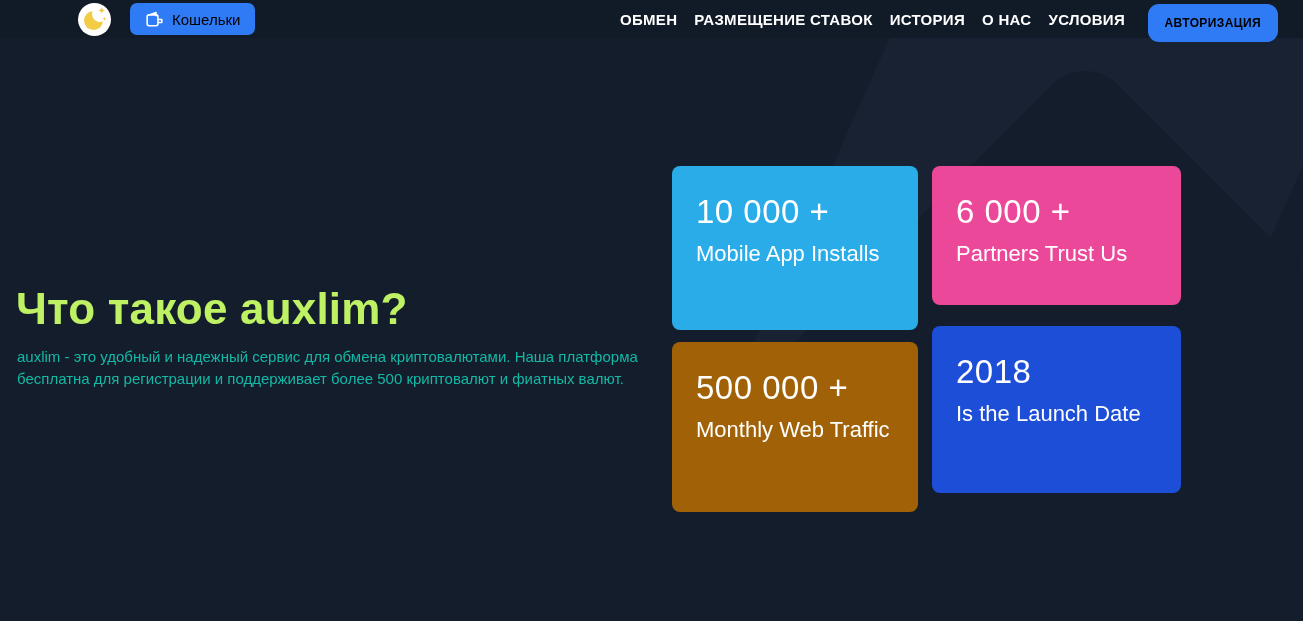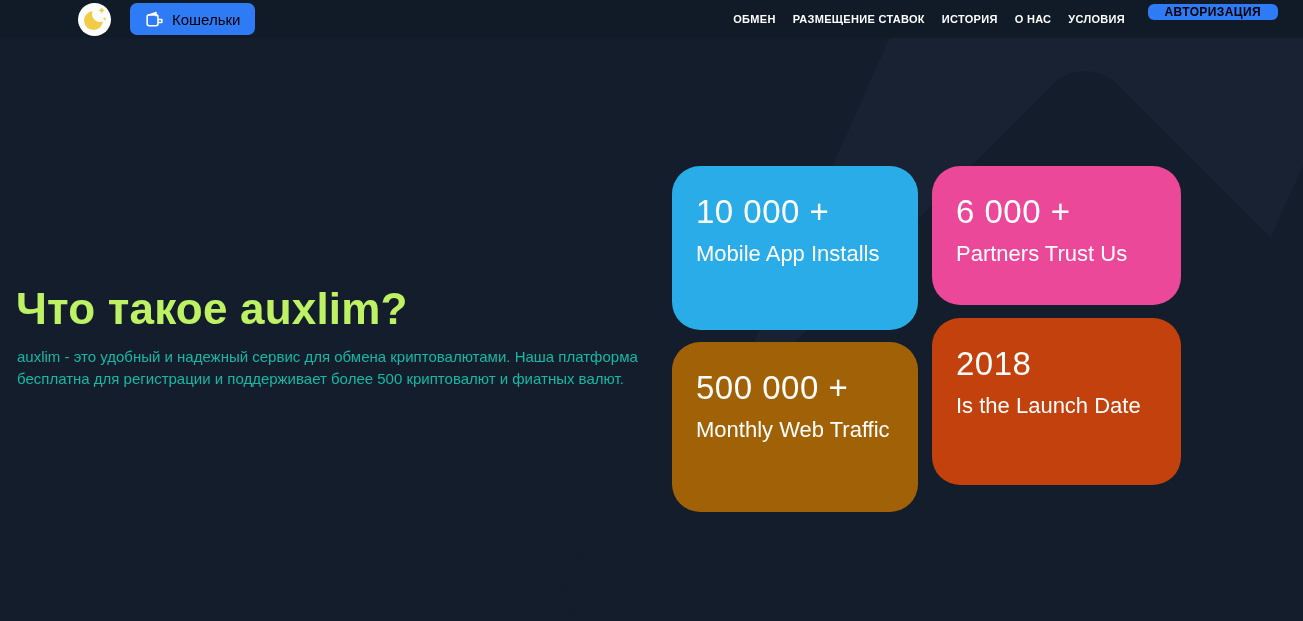--- a/index.html
+++ b/index.html
@@ -36,32 +36,32 @@
   .star.s1{right:5px;top:3px;font-size:10px;}
   .star.s2{right:4px;top:13px;font-size:6px;}
   .btn{display:inline-flex;align-items:center;justify-content:center;
     background:#2f7bf6;color:#000000;border:none;cursor:pointer;
     font-family:"Liberation Sans", sans-serif;}
   .wallets-btn{position:absolute;left:130px;top:3px;height:32px;
     padding:0 15px;border-radius:7px;font-size:15px;gap:8px;}
   .wallet-ic{display:inline-flex;align-items:center;}
   .nav{position:absolute;right:178px;top:0;height:38px;
     display:flex;align-items:center;gap:17px;}
-  .nav-link{color:#ffffff;font-size:11px;font-weight:700;letter-spacing:0.3px;
+  .nav-link{color:#ffffff;font-size:15px;font-weight:700;letter-spacing:0.3px;
     text-decoration:none;white-space:nowrap;cursor:pointer;}
-  .auth-btn{position:absolute;right:25px;top:4px;height:16px;
-    padding:0 17px;border-radius:6px;font-size:12px;font-weight:600;
+  .auth-btn{position:absolute;right:25px;top:4px;height:38px;
+    padding:0 17px;border-radius:11px;font-size:12px;font-weight:600;
     letter-spacing:0.4px;}
   
   .hero-title{position:absolute;left:16px;top:284px;margin:0;z-index:5;
     color:#bef264;font-size:44px;font-weight:700;letter-spacing:0.2px;}
   .hero-desc{position:absolute;left:16px;top:345px;width:632px;margin:1px;z-index:5;
     color:#14b8a6;font-size:15px;line-height:22px;font-weight:500;}
   
-  .card{position:absolute;border-radius:28px;color:#ffffff;z-index:5;
+  .card{position:absolute;border-radius:8px;color:#ffffff;z-index:5;
     padding:26px 24px;box-sizing:border-box;}
   .card1{left:672px;top:166px;width:246px;height:164px;}
   .card2{left:932px;top:166px;width:249px;height:139px;}
   .card3{left:672px;top:342px;width:246px;height:170px;}
   .card4{left:932px;top:318px;width:249px;height:167px;}
   .card-value{font-size:33px;font-weight:500;letter-spacing:0.5px;line-height:40px;}
   .card-label{font-size:22px;font-weight:400;line-height:34px;margin-top:5px;}
 </style>
 </head>
 <body>
@@ -114,20 +114,20 @@
         <div class="card-label">Mobile App Installs</div>
       </div>
       <div class="card card2" style="background: #ec4899;">
         <div class="card-value">6 000 +</div>
         <div class="card-label">Partners Trust Us</div>
       </div>
       <div class="card card3" style="background: #a16207;">
         <div class="card-value">500 000 +</div>
         <div class="card-label">Monthly Web Traffic</div>
       </div>
-      <div class="card card4" style="background: #c2410c;">
+      <div class="card card4" style="background: #1d4ed8; margin-top: 8px;">
         <div class="card-value">2018</div>
         <div class="card-label">Is the Launch Date</div>
       </div>
     </section>
   </main>
 
 </div>
 
 </body></html>

